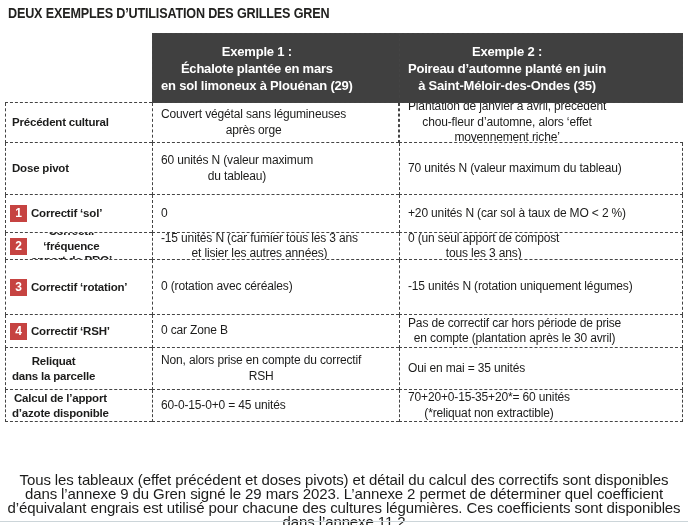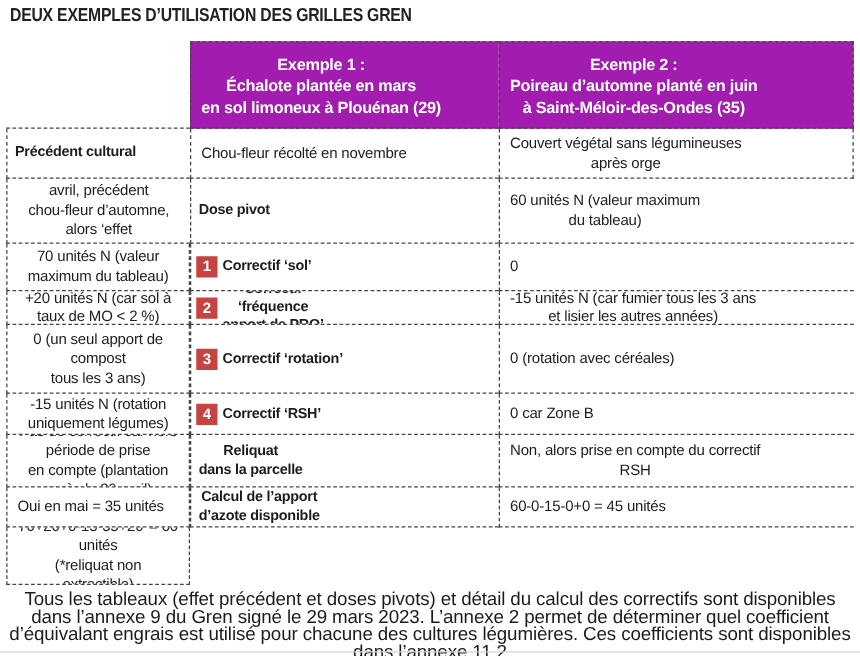--- a/index.html
+++ b/index.html
@@ -35,21 +35,21 @@
   }
   .txt { white-space: pre-line; }
 
   
   .b-left  { border-left: 1px dashed #444; }
   .b-right { border-right: 1px dashed #444; }
   .b-top   { border-top: 1px dashed #444; }
 
   
   .head {
-    background: #a21caf;
+    background: #404040;
     color: #ffffff;
     font-weight: bold;
     font-size: 13px; line-height: 17px; letter-spacing: -0.2px;
     padding: 6px 8px;
   }
   .head-blank {
     background: #ffffff;
     border-left: none; border-top: none;
   }
 
@@ -97,23 +97,20 @@
     </div>
     <div class="cell head b-left b-top b-right">
       <span class="txt">Exemple 2 :
 Poireau d’automne planté en juin
 à Saint-Méloir-des-Ondes (35)</span>
     </div>
 
     <div class="cell label-cell b-left">
       <span class="txt">Précédent cultural</span>
     </div>
-    <div class="cell b-left">
-      <span class="txt">Chou-fleur récolté en novembre</span>
-    </div>
     <div class="cell b-left b-right">
       <span class="txt">Couvert végétal sans légumineuses
 après orge</span>
     </div>
 
     <div class="cell b-left">
       <span class="txt">Plantation de janvier à avril, précédent
 chou-fleur d’automne, alors ‘effet
 moyennement riche’</span>
     </div>

